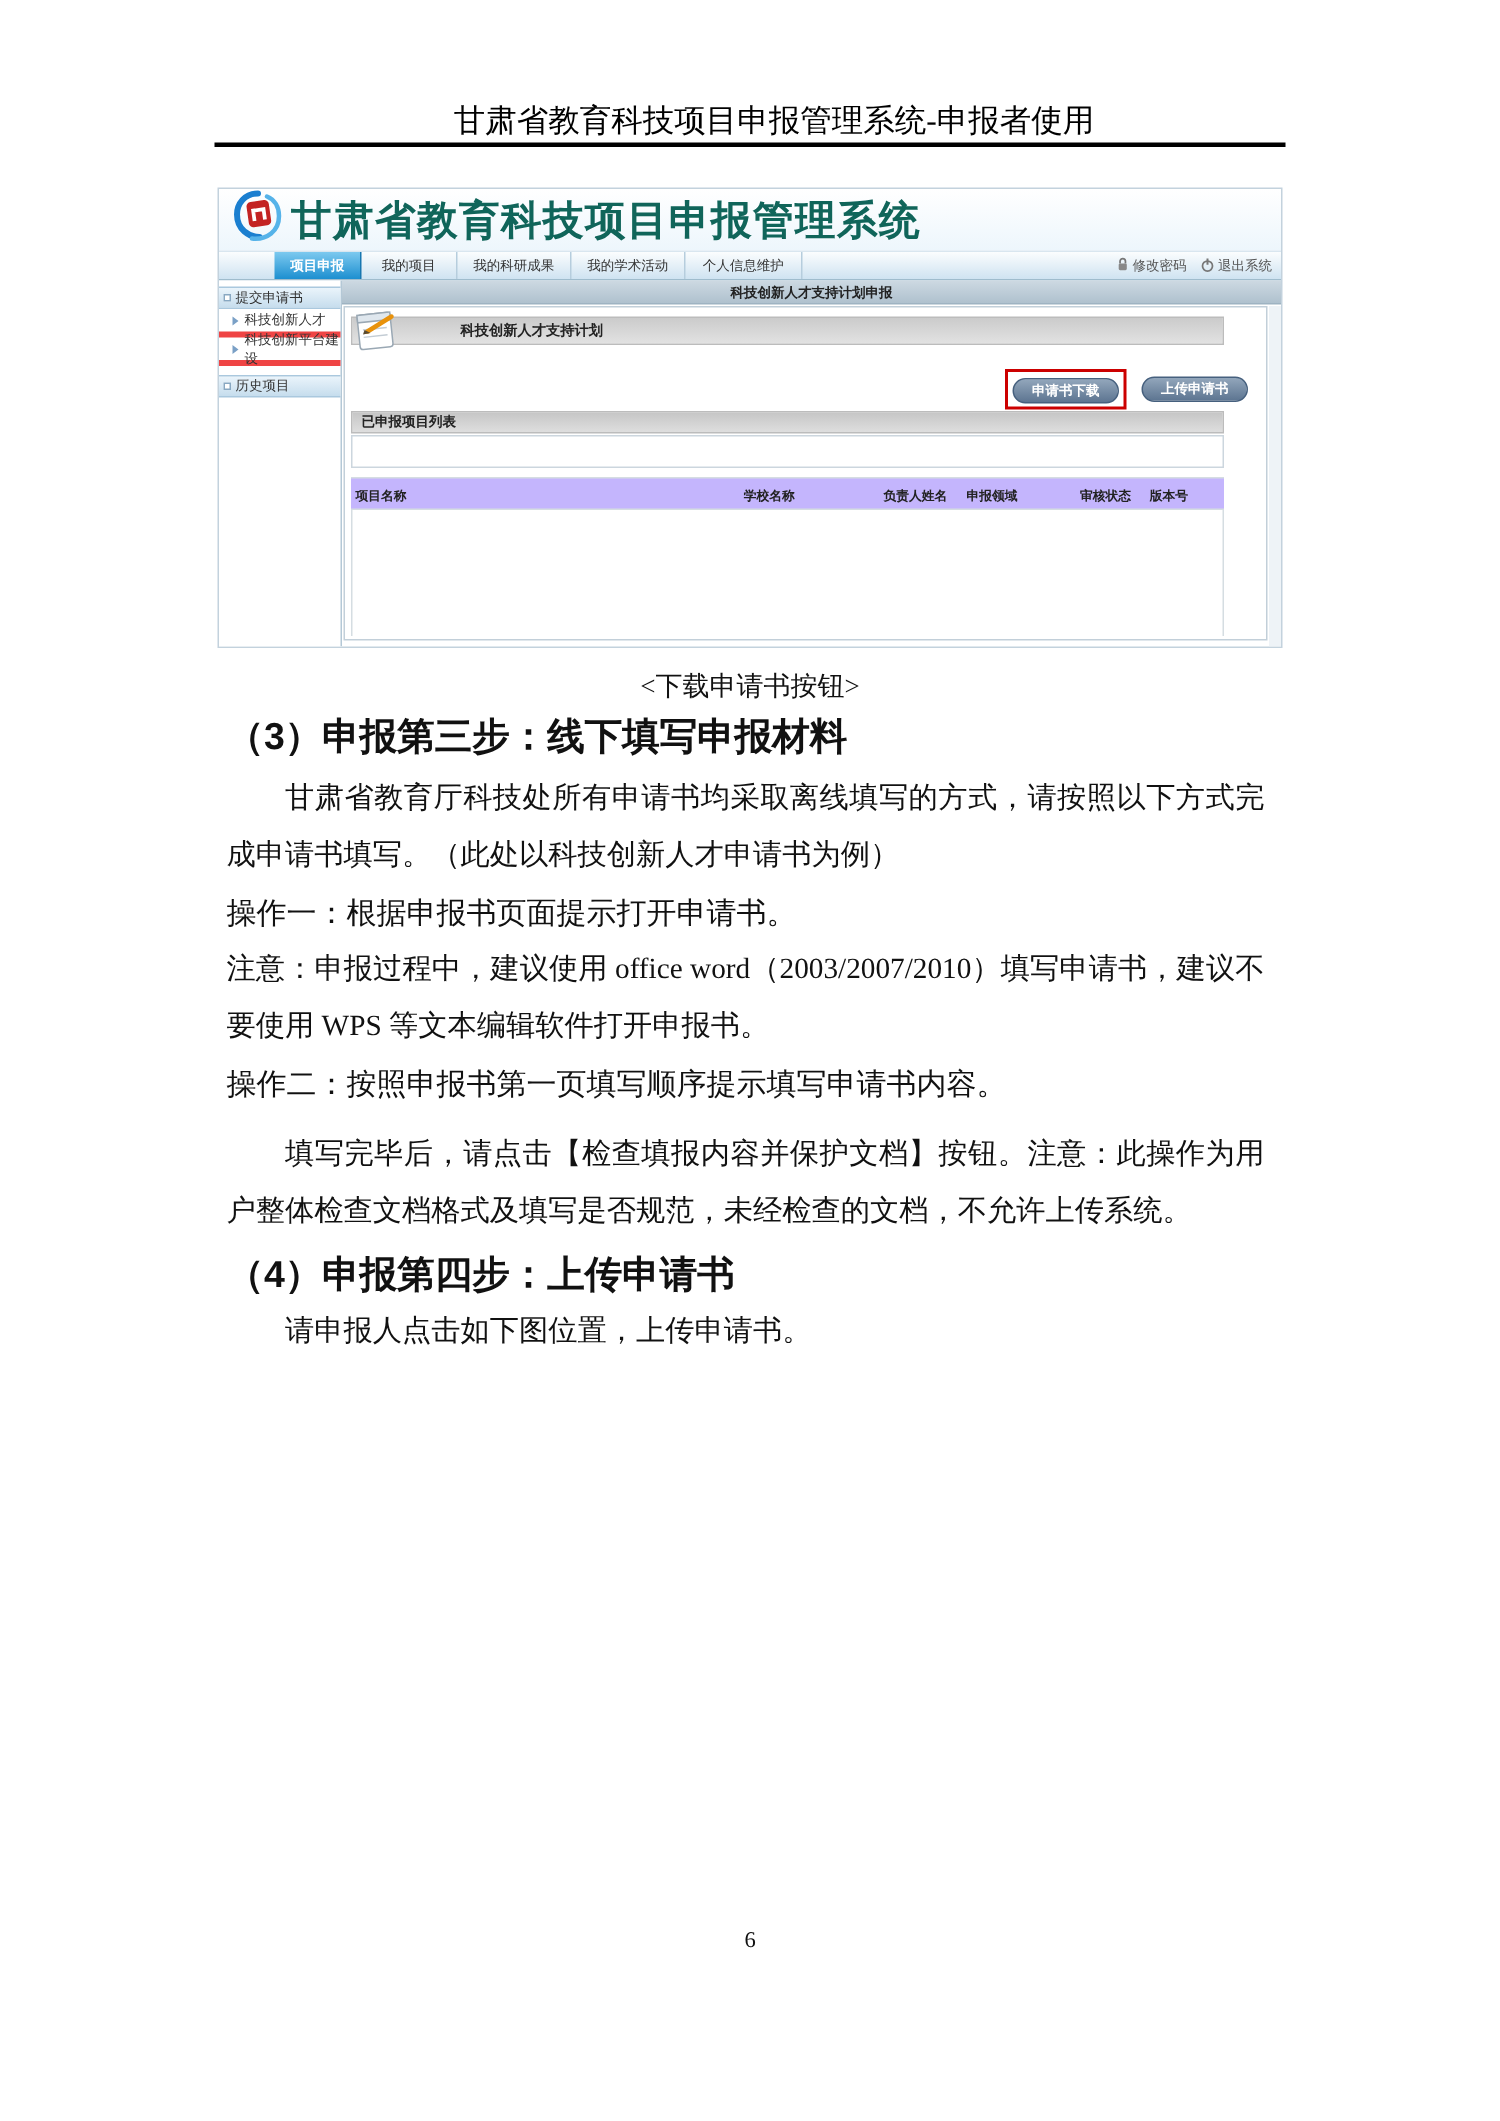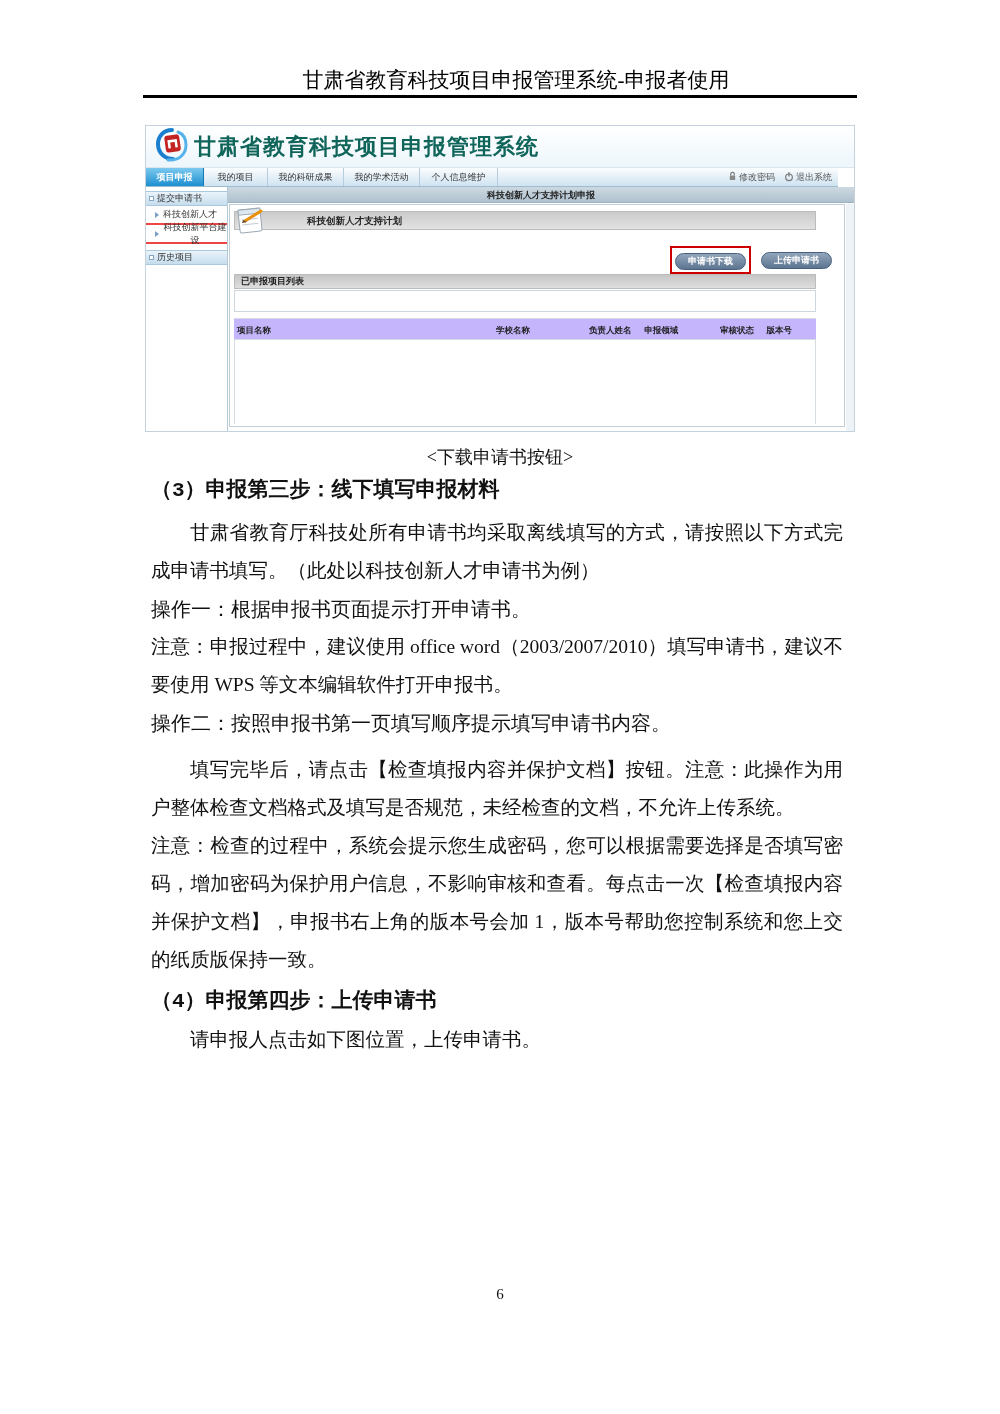--- a/index.html
+++ b/index.html
@@ -9,56 +9,56 @@
   
   .doc-header{position:absolute;top:66px;left:0;width:100%;text-align:center;
               font-size:21px;color:#000;padding-left:16px;}
   .header-rule{position:absolute;top:95px;left:143px;width:714px;height:3px;background:#000;}
   .caption{position:absolute;top:445px;left:0;width:100%;text-align:center;font-size:18px;}
   .page-number{position:absolute;top:1286px;left:0;width:100%;text-align:center;font-size:15px;}
 
   .doc-body{position:absolute;top:472px;left:151px;width:692px;font-size:19.5px;}
   .doc-body p,.doc-body h3,.doc-body h4{margin:0;line-height:38px;text-align:justify;
       text-justify:inter-character;font-weight:normal;}
-  h3.sec,h4.sec{font-family:Liberation Mono, monospace;font-weight:bold;
-      font-size:21px;text-align:left;}
+  h3.sec,h4.sec{font-family:Liberation Sans, sans-serif;font-weight:bold;
+      font-size:25px;text-align:left;}
   .op{font-family:"Liberation Sans","DejaVu Sans",sans-serif;font-weight:bold;font-size:20px;
       text-align:left;}
   .indent{text-indent:2em;}
   .mt4{margin-top:4px !important;} .mt9{margin-top:9px !important;}
 
   
   .shot{position:absolute;top:125px;left:145px;width:710px;height:307px;background:#fff;
         border:1px solid #c3d2dd;box-sizing:border-box;overflow:hidden;
         font-family:"Liberation Sans","DejaVu Sans",sans-serif;}
   .shot *{box-sizing:border-box;}
 
   .shot-header{position:absolute;top:0;left:0;right:0;height:42px;
                background:linear-gradient(#ffffff,#edf6fc);border-bottom:1px solid #d9e6ef;
                display:flex;align-items:center;padding-left:8px;}
-  .logo-text{font-size:22px;font-weight:bold;color:#10655a;letter-spacing:1px;margin-left:4px;}
-
-  .shot-nav{position:absolute;top:42px;left:0;right:16px;height:19px;
+  .logo-text{font-size:27px;font-weight:bold;color:#10655a;letter-spacing:1px;margin-left:4px;}
+
+  .shot-nav{position:absolute;top:42px;left:0;right:0;height:19px;
             background:linear-gradient(#fbfdfe,#cfe3f1);border-bottom:1px solid #9fbccd;
-            display:flex;font-size:9px;color:#333;}
+            display:flex;font-size:9px;color:#333;padding-left:37px;}
   .tab{height:100%;display:flex;align-items:center;justify-content:center;
        border-right:1px solid #b6cddd;cursor:default;}
   .tab.active{background:linear-gradient(#7cc9ef,#1d8fd0);color:#fff;font-weight:bold;
        border-right:1px solid #1877b0;}
   .nav-right{position:absolute;right:6px;top:0;height:19px;display:flex;align-items:center;
        gap:9px;font-size:9px;color:#555;}
   .nav-link{display:flex;align-items:center;gap:2px;}
 
   .shot-side{position:absolute;left:0;top:61px;bottom:0;width:82px;background:#fff;
              border-right:1px solid #b4c8d6;font-size:9px;color:#333;padding-top:4px;}
   .side-h{height:15px;background:linear-gradient(#eaf4fb,#c6dded);border-top:1px solid #aac8de;
           border-bottom:1px solid #aac8de;display:flex;align-items:center;padding-left:3px;gap:3px;}
   .side-h .sq{width:5px;height:5px;border:1px solid #88a8c2;background:#fff;flex:0 0 auto;}
   .side-item{height:19px;display:flex;align-items:center;padding-left:9px;gap:4px;
-             border-bottom:2px solid #ef4444;text-align:center;}
+             border-bottom:4px solid #ef4444;}
   .side-item .arr{width:0;height:0;border-left:4px solid #7aa0c6;border-top:3px solid transparent;
              border-bottom:3px solid transparent;flex:0 0 auto;}
   .side-gap{height:6px;}
 
   .shot-main{position:absolute;left:82px;top:61px;right:0;bottom:0;}
   .main-titlebar{height:16px;background:linear-gradient(#cdd9e2,#afc1ce);
         border-bottom:1px solid #9eb3c2;text-align:center;font-size:9px;font-weight:bold;
         color:#222;line-height:16px;}
   .scroll-strip{position:absolute;right:0;top:17px;bottom:0;width:8px;background:#eef3f7;}
   .main-body{position:absolute;top:17px;left:1px;right:9px;bottom:4px;border:1px solid #c2cfd9;
@@ -193,18 +193,17 @@
 
 <div class="caption">&lt;下载申请书按钮&gt;</div>
 
 <div class="doc-body">
   <h3 class="sec">（3）申报第三步：线下填写申报材料</h3>
   <p class="indent mt4">甘肃省教育厅科技处所有申请书均采取离线填写的方式，请按照以下方式完成申请书填写。（此处以科技创新人才申请书为例）</p>
   <p class="op">操作一：根据申报书页面提示打开申请书。</p>
   <p>注意：申报过程中，建议使用 office word（2003/2007/2010）填写申请书，建议不要使用 WPS 等文本编辑软件打开申报书。</p>
   <p class="op">操作二：按照申报书第一页填写顺序提示填写申请书内容。</p>
   <p class="indent mt9">填写完毕后，请点击【检查填报内容并保护文档】按钮。注意：此操作为用户整体检查文档格式及填写是否规范，未经检查的文档，不允许上传系统。</p>
-  <p>注意：检查的过程中，系统会提示您生成密码，您可以根据需要选择是否填写密码，增加密码为保护用户信息，不影响审核和查看。每点击一次【检查填报内容并保护文档】，申报书右上角的版本号会加 1，版本号帮助您控制系统和您上交的纸质版保持一致。</p>
   <h4 class="sec mt4">（4）申报第四步：上传申请书</h4>
   <p class="indent">请申报人点击如下图位置，上传申请书。</p>
 </div>
 
 <div class="page-number">6</div>
 
 </body></html>

